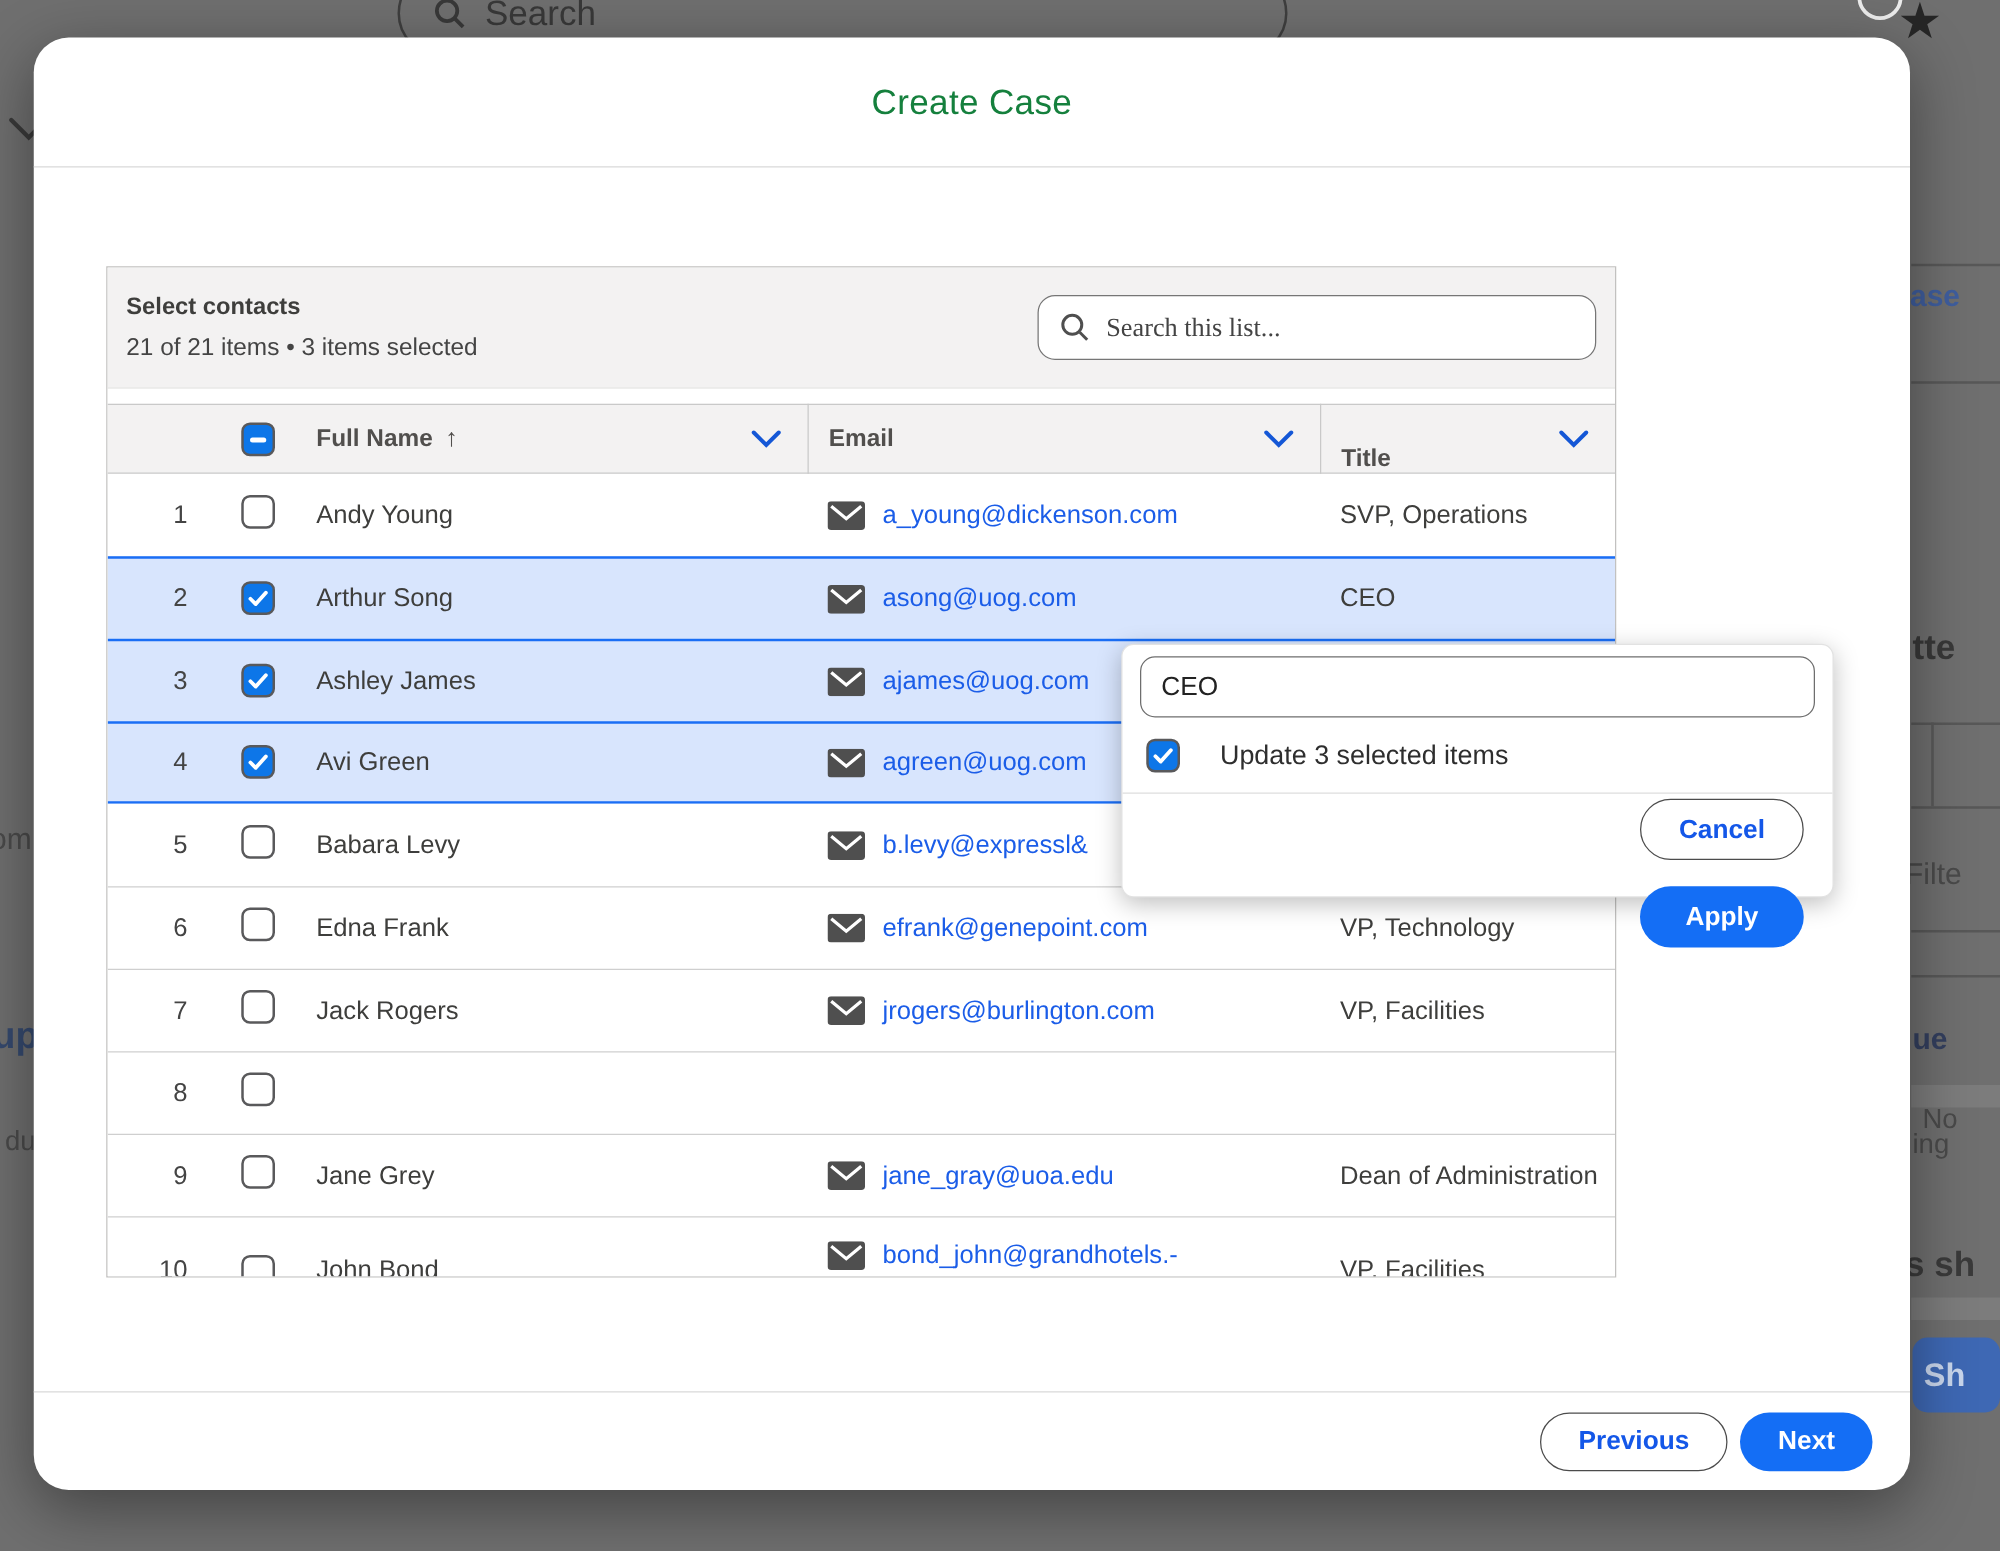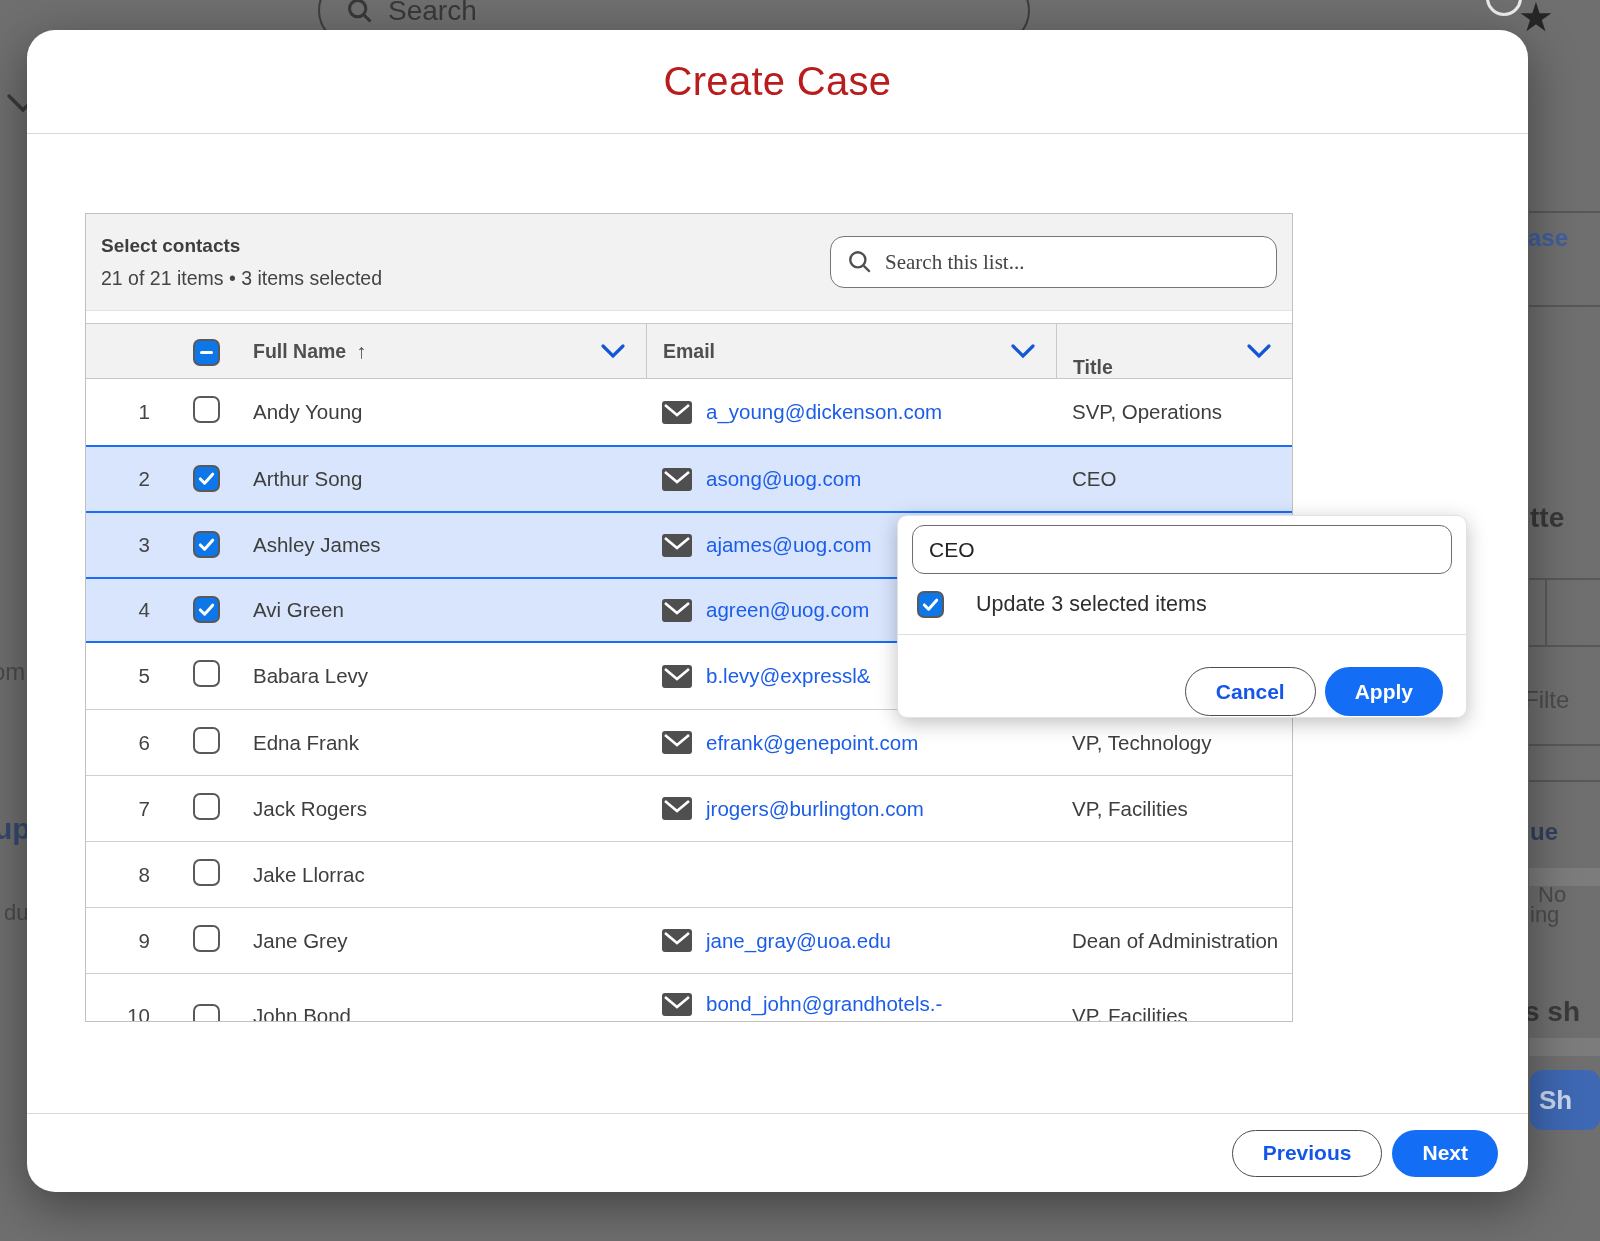--- a/index.html
+++ b/index.html
@@ -32,21 +32,21 @@
   }
 
   
   .modal {
     position:absolute; left:27px; top:30px; width:1501px; height:1162px;
     background:#fff; border-radius:28px; z-index:2;
     box-shadow:0 14px 50px rgba(0,0,0,.40);
   }
   .modal-head { height:104px; border-bottom:1px solid #d9d9d9;
     display:flex; align-items:center; justify-content:center; }
-  .modal-title { font-size:40px; color:#b91c1c; font-weight:400; letter-spacing:.3px; }
+  .modal-title { font-size:28px; color:#15803d; font-weight:400; letter-spacing:.3px; }
 
   
   .panel {
     position:absolute; left:58px; top:183px; width:1208px; height:809px;
     border:1px solid #c2c1c0; background:#fff; overflow:hidden;
   }
   .panel-head { height:97px; background:#f3f2f2; border-bottom:1px solid #e4e3e2;
     display:flex; align-items:center; justify-content:space-between; padding:0 15px; }
   .head-texts { display:flex; flex-direction:column; gap:10px; }
   .panel-title { font-size:19px; font-weight:700; color:#3e3e3c; }
@@ -102,21 +102,21 @@
   .popover {
     position:absolute; left:870px; top:485px; width:570px; height:203px;
     background:#fff; border:1px solid #e2e2e2; border-radius:10px;
     box-shadow:0 5px 20px rgba(0,0,0,.25); z-index:5; padding:9px 14px 0;
   }
   .pop-input { width:100%; height:49px; border:1.5px solid #6e6e6e; border-radius:12px;
     padding:0 16px; font-size:21px; color:#222; font-family:inherit; outline:none; }
   .pop-check { display:flex; align-items:center; gap:32px; margin-top:17px; margin-left:5px;
     font-size:21.5px; color:#2e2e2e; cursor:pointer; }
   .pop-divider { position:absolute; left:0; right:0; top:118px; border-top:1px solid #dedede; }
-  .pop-actions { position:absolute; right:23px; top:151px; display:flex; gap:9px; }
+  .pop-actions { position:absolute; right:23px; top:123px; display:flex; gap:21px;flex-direction:column; }
 
   
   .btn { height:47px; border-radius:24px; font-size:21px; font-weight:700;
     padding:0 30px; font-family:inherit; cursor:pointer; }
   .btn.outline { background:#fff; border:1.5px solid #4c4c4c; color:#1457e8; }
   .btn.primary { background:#146ef5; border:none; color:#fff; }
   .pop-actions .btn { height:49px; border-radius:25px; }
 
   .modal-foot { position:absolute; left:0; right:0; bottom:0; height:79px;
     border-top:1px solid #d9d9d9; display:flex; align-items:center;
@@ -383,23 +383,20 @@
       <span>VP, Facilities</span>
     </div>
   </div>
         <div class="trow">
     <div class="col-num row-num">8</div>
     <div class="col-check">
       <span class="cb">
         
       </span>
     </div>
-    <div class="col-name">
-      <span>Jake Llorrac</span>
-    </div>
     <div class="col-email">
       <span class="email-wrap" style="visibility: hidden;">
         <svg width="30" height="23" viewBox="0 0 30 23">
                 <rect x="0" y="0" width="30" height="23" rx="3" fill="#4f4f4f"></rect>
                 <polyline points="3,4 15,14 27,4" fill="none" stroke="#fff" stroke-width="2.6"></polyline>
               </svg>
         <a class="email-link" href="#"></a>
       </span>
     </div>
     <div class="col-title">

